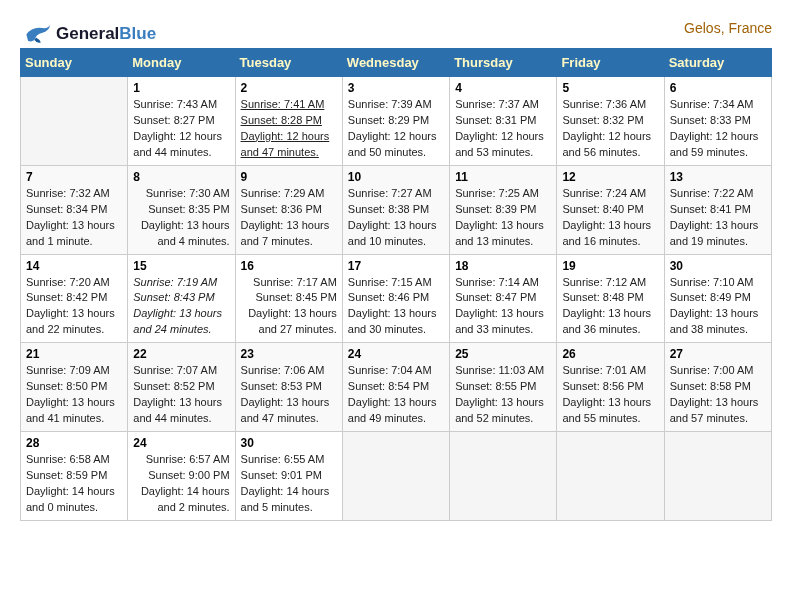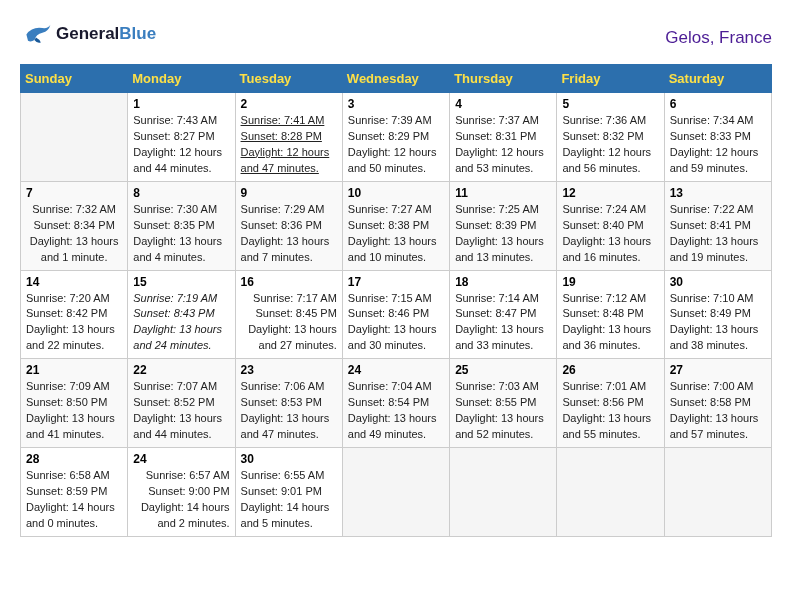--- a/index.html
+++ b/index.html
@@ -6,52 +6,51 @@
     body {
       font-family: Arial, sans-serif;
       background: #fff;
       width: 792px;
       min-height: 612px;
       padding: 20px;
     }
     .header {
       display: flex;
       justify-content: space-between;
-      align-items: flex-end;
-      margin-bottom: 16px;
+      align-items: flex-start;
     }
     .logo {
       display: flex;
       align-items: center;
       gap: 4px;
     }
     .logo-bird {
       width: 32px;
       height: 28px;
     }
     .title-block {
       text-align: right;
     }
     .month-title {
       font-size: 36px;
       font-weight: bold;
       color: #1a1a2e;
     }
     .location {
-      font-size: 17px;
-      color: #4c1d95;
+      font-size: 14px;
+      color: #a16207;
     }
     table {
       width: 100%;
       border-collapse: collapse;
       font-size: 11px;
     }
     thead tr th {
       background: #2c6fad;
-      color: #fde047;
+      color: #fef9c3;
       padding: 6px 4px;
       text-align: left;
       font-size: 13px;
       font-weight: bold;
       border: 1px solid #2c6fad;
     }
     tbody tr td {
       border: 1px solid #ccc;
       vertical-align: top;
       padding: 4px 5px;
@@ -151,28 +150,28 @@
           <span class="day-num">6</span>
           <div class="cell-info" style="white-space: pre-line;">Sunrise: 7:34 AM
 Sunset: 8:33 PM
 Daylight: 12 hours
 and 59 minutes.</div>
         </td>
       </tr>
       <tr>
         <td>
           <span class="day-num">7</span>
-          <div class="cell-info" style="white-space: pre-line; text-align: center;">Sunrise: 7:32 AM
+          <div class="cell-info" style="white-space: pre-line;">Sunrise: 7:32 AM
 Sunset: 8:34 PM
 Daylight: 13 hours
 and 1 minute.</div>
         </td>
         <td>
           <span class="day-num">8</span>
-          <div class="cell-info" style="white-space: pre-line;">Sunrise: 7:30 AM
+          <div class="cell-info" style="white-space: pre-line; text-align: right;">Sunrise: 7:30 AM
 Sunset: 8:35 PM
 Daylight: 13 hours
 and 4 minutes.</div>
         </td>
         <td>
           <span class="day-num">9</span>
           <div class="cell-info" style="white-space: pre-line;">Sunrise: 7:29 AM
 Sunset: 8:36 PM
 Daylight: 13 hours
 and 7 minutes.</div>
@@ -281,21 +280,21 @@
         </td>
         <td>
           <span class="day-num">24</span>
           <div class="cell-info" style="white-space: pre-line;">Sunrise: 7:04 AM
 Sunset: 8:54 PM
 Daylight: 13 hours
 and 49 minutes.</div>
         </td>
         <td>
           <span class="day-num">25</span>
-          <div class="cell-info" style="white-space: pre-line;">Sunrise: 7:03 AM
+          <div class="cell-info" style="white-space: pre-line;">Sunrise: 11:03 AM
 Sunset: 8:55 PM
 Daylight: 13 hours
 and 52 minutes.</div>
         </td>
         <td>
           <span class="day-num">26</span>
           <div class="cell-info" style="white-space: pre-line;">Sunrise: 7:01 AM
 Sunset: 8:56 PM
 Daylight: 13 hours
 and 55 minutes.</div>

